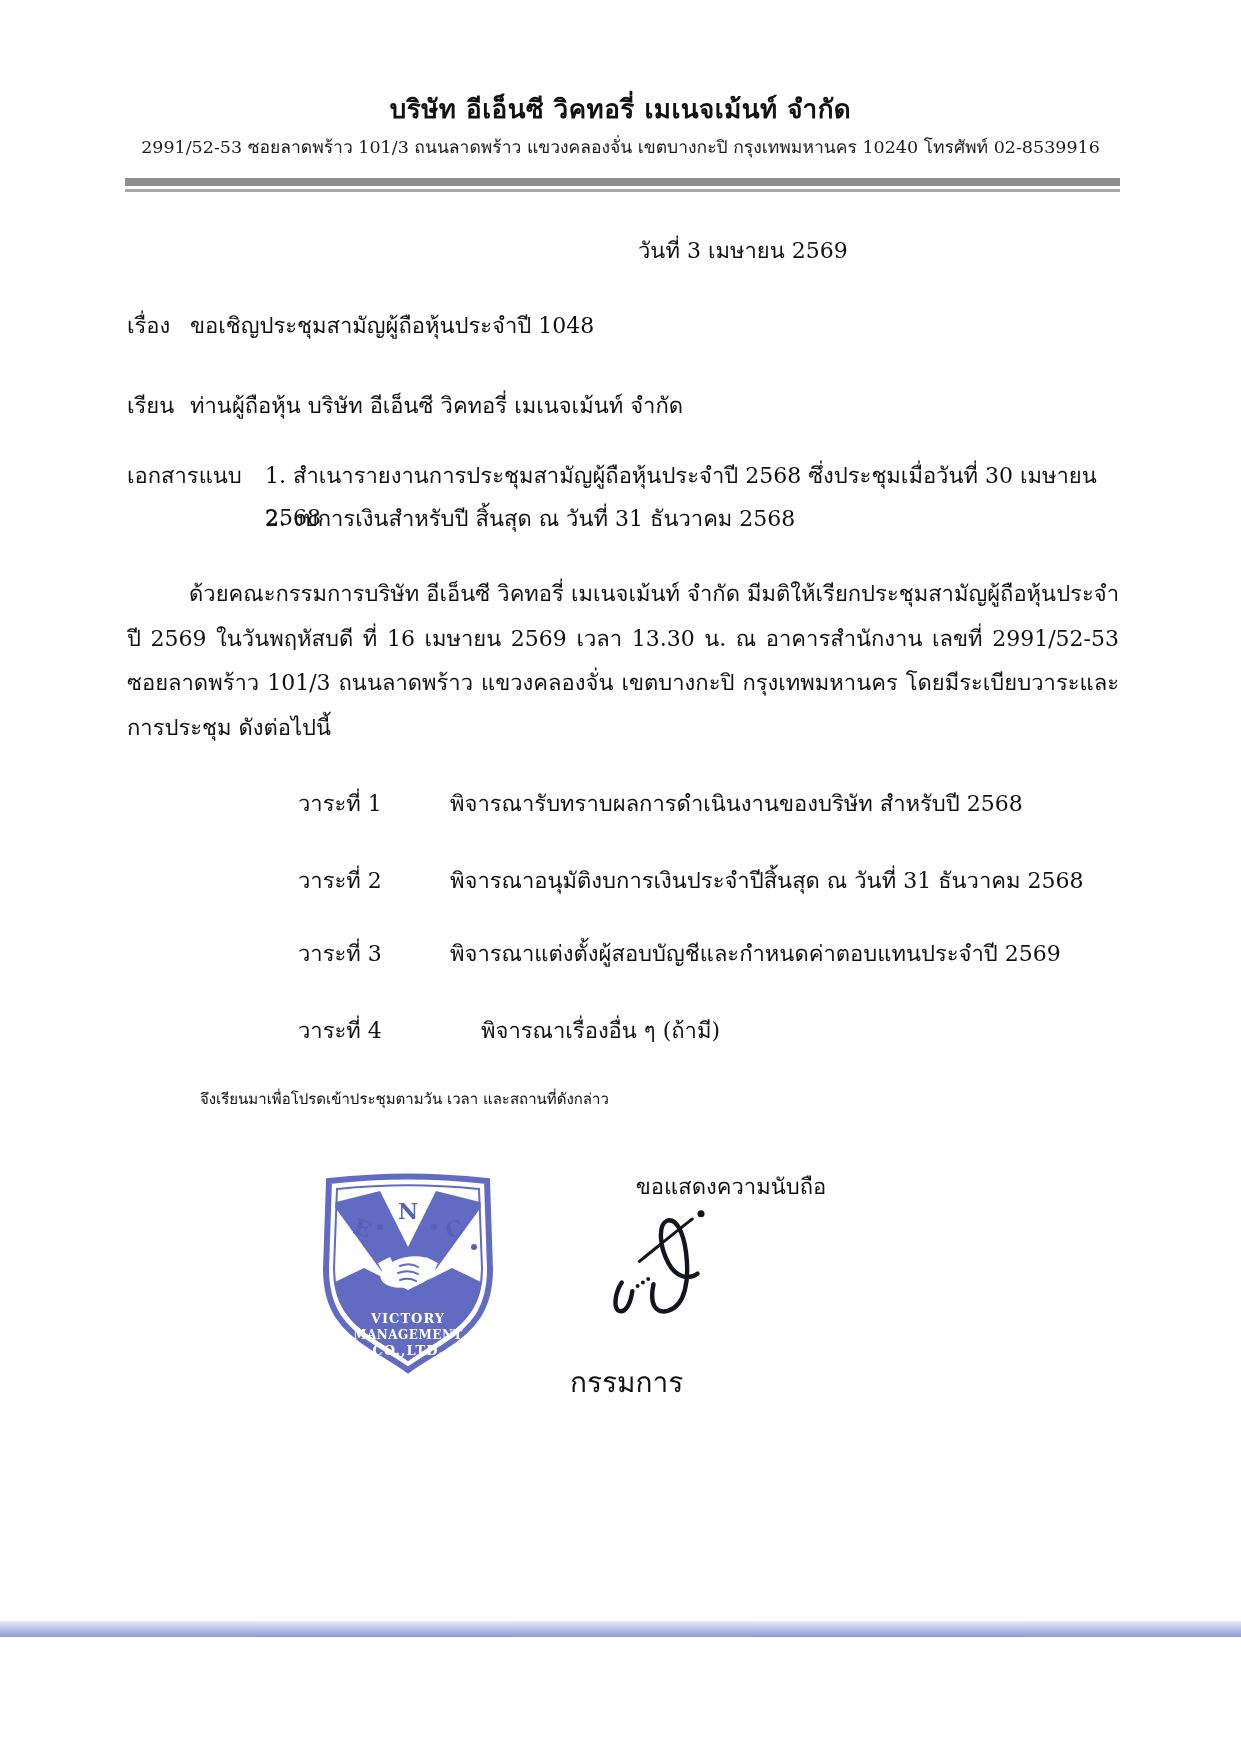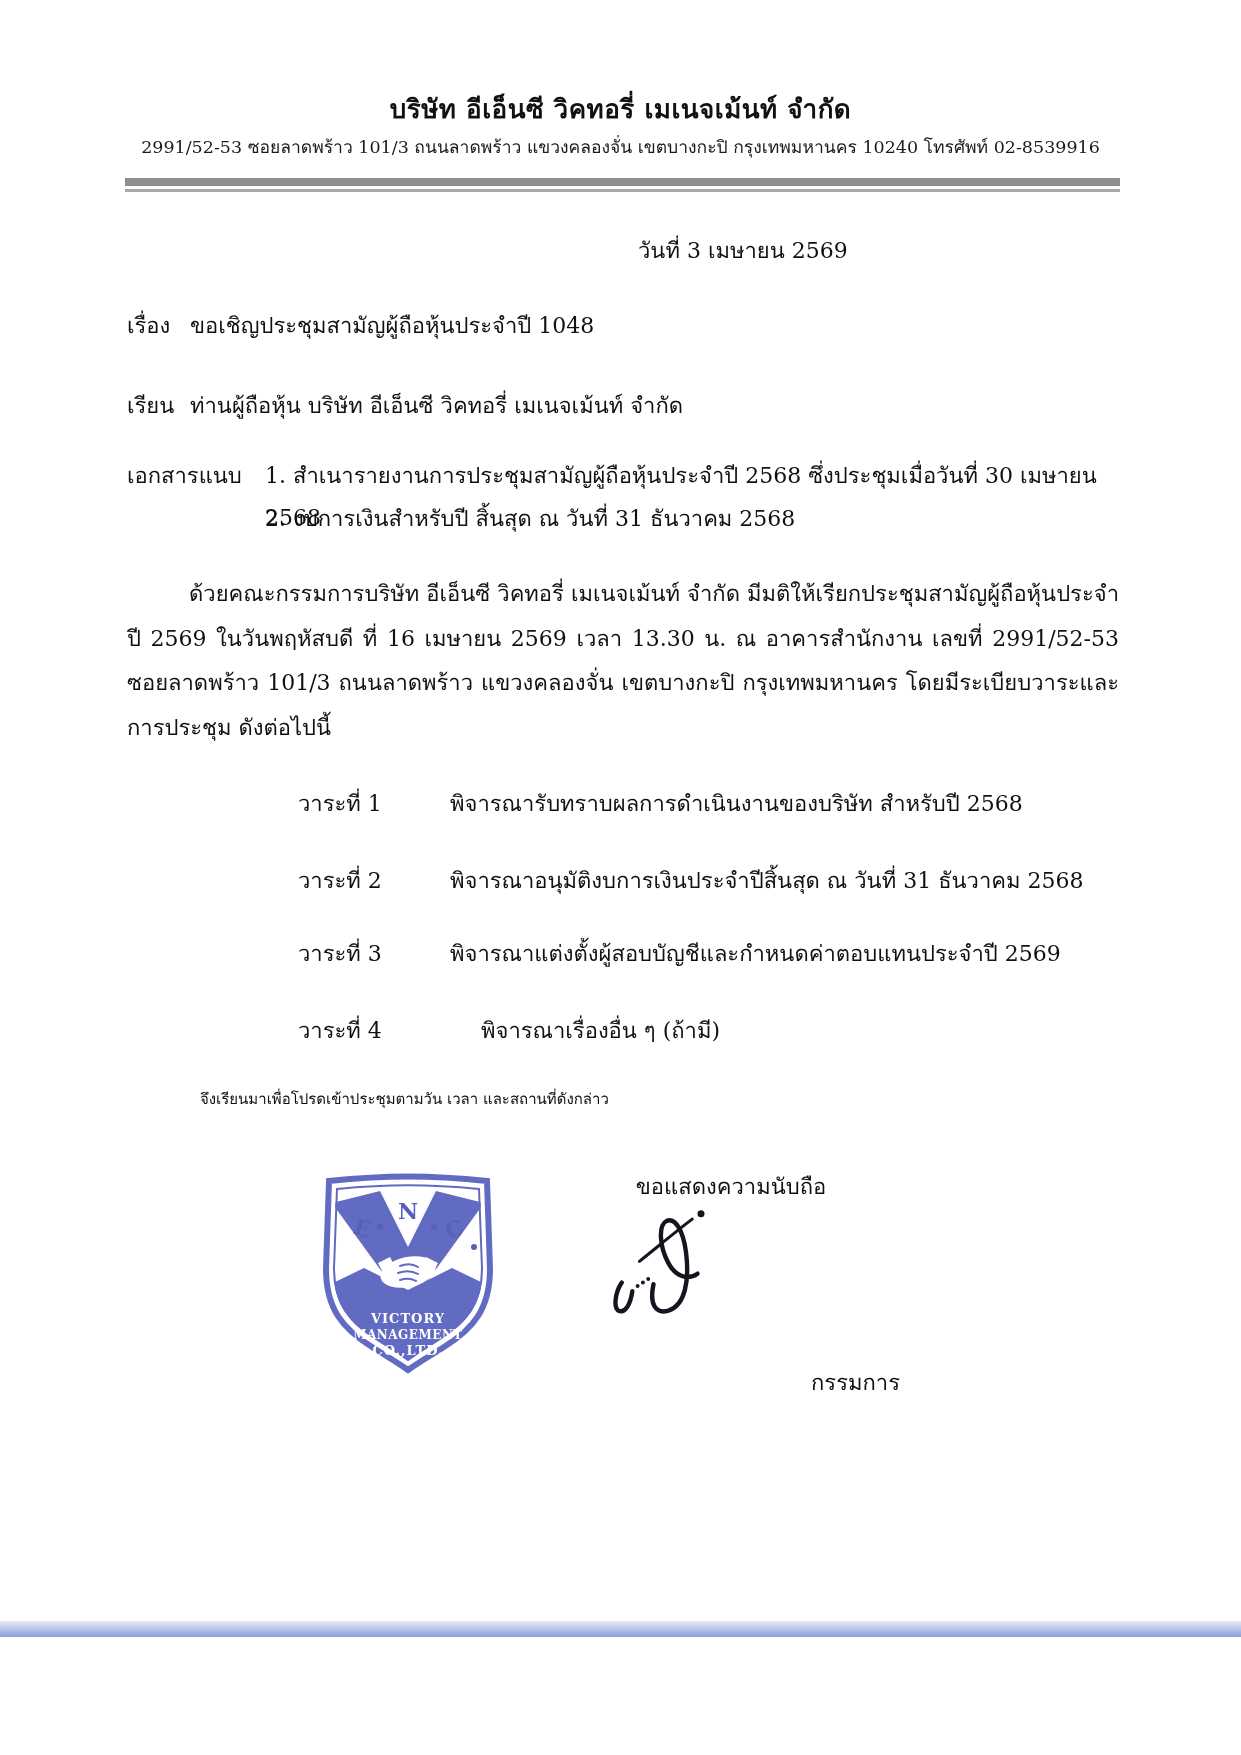--- a/index.html
+++ b/index.html
@@ -46,21 +46,21 @@
   .agenda-label{width:152px;flex:none;}
   .ag-1{top:783px;}
   .ag-2{top:860px;}
   .ag-3{top:933px;}
   .ag-4{top:1010px;gap:31px;}
   .closing-line{left:184px;top:1078px;font-size:15px;line-height:42px;margin-left:16px;}
   .stamp{left:316px;top:1168px;width:184px;height:210px;opacity:.93;filter:blur(.3px);}
   .salutation{left:566px;top:1166px;width:330px;font-size:22px;line-height:42px;text-align:center;}
   .signature{left:598px;top:1198px;width:118px;height:132px;}
   .sig-name{left:535px;top:1316px;width:336px;font-size:22px;line-height:42px;text-align:center;}
-  .sig-role{left:570px;top:1362px;width:330px;font-size:22px;line-height:42px;text-align:right;}
+  .sig-role{left:570px;top:1362px;width:330px;font-size:28px;line-height:42px;text-align:left;}
   .bottom-artifact{
     left:0;right:0;bottom:0;height:16px;
     background:linear-gradient(180deg,#e6ebf8 0%,#aebcе8 40%,#8b9cd8 100%);
     background:linear-gradient(180deg,#e6ebf8 0%,#8b9cd8 100%);
   }
   .stamp text{font-family:"DejaVu Serif","Liberation Serif",serif;}
 </style>
 </head>
 <body>
 

